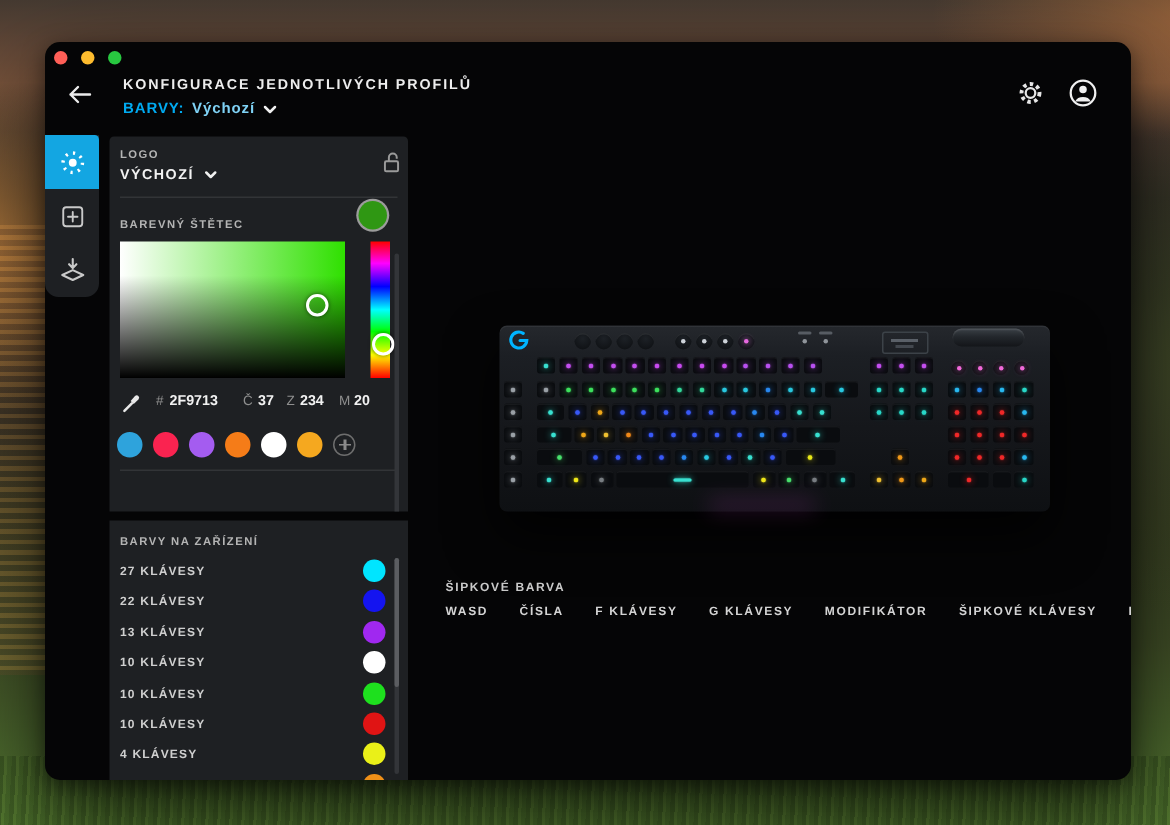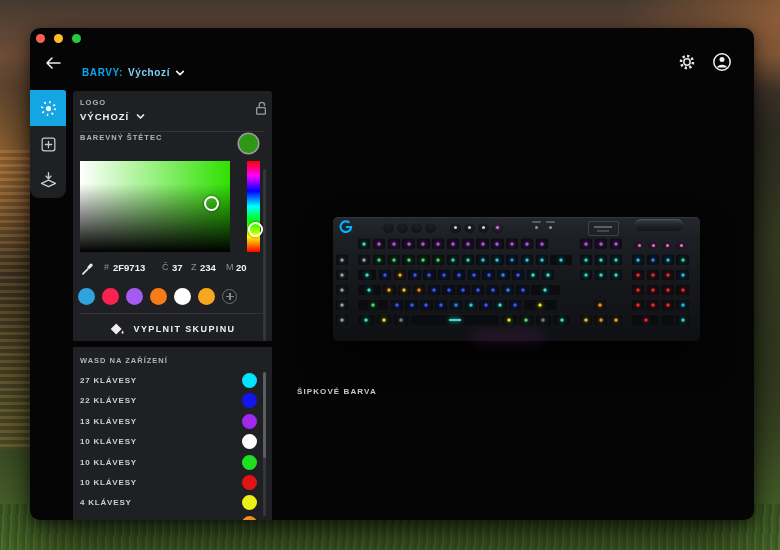--- a/index.html
+++ b/index.html
@@ -31,21 +31,21 @@
   .hicon.gear{left:647px}.hicon.user{left:682px}
   
   .rail{position:absolute;left:0;top:62px;width:36px;height:108px;background:#1e2023;border-radius:0 0 9px 9px;}
   .tile{position:absolute;left:0;width:36px;height:36px;display:flex;align-items:center;justify-content:center;}
   .tile.t0{top:0;background:#13a6e2;border-radius:0 3px 0 0}.tile.t1{top:36px}.tile.t2{top:72px}
   
   .card{position:absolute;left:43px;width:199px;background:#1e2023;overflow:hidden;}
   .card1{top:63px;height:250px;border-radius:3px 3px 0 0}
   .card2{top:319px;height:173px}
   .mini-label{position:absolute;font-size:7.5px;letter-spacing:1px;color:#b4b4b4;font-weight:bold;}
-  .efekt-label{left:7px;top:7px}.brush-label{left:7px;top:42px}.dev-label{left:7px;top:9px}
+  .efekt-label{left:7px;top:7px}.brush-label{left:7px;top:54px}.dev-label{left:7px;top:9px}
   .efekt-value{position:absolute;left:7px;top:20px;font-size:9.5px;font-weight:bold;letter-spacing:1px;color:#f2f2f2;display:flex;gap:7px;align-items:center;cursor:pointer}
   .lock{position:absolute;left:181px;top:9px;width:14px;height:16px}
   .hr{position:absolute;left:7px;right:7px;height:1px;background:#323437}
   .hr.h1{top:40px}.hr.h2{top:222px}
   .brush-swatch{position:absolute;left:166px;top:43px;width:19px;height:19px;border-radius:50%;box-shadow:0 0 0 1.5px #9c9c9c;}
   .sv-box{position:absolute;left:7px;top:70px;width:150px;height:91px;cursor:crosshair;
     background:linear-gradient(to top,#000,rgba(0,0,0,0) 75%),linear-gradient(to right,#fff,#2fe000);}
   .sv-knob{position:absolute;left:124px;top:35px;width:11px;height:11px;border-radius:50%;border:2px solid #fff;box-shadow:0 0 3px rgba(0,0,0,.6)}
   .hue-bar{position:absolute;left:174px;top:70px;width:13px;height:91px;cursor:pointer;
     background:linear-gradient(180deg,#ff0000 0%,#ff00ff 16%,#0000ff 33%,#00ffff 50%,#00ff00 66%,#ffff00 83%,#ff0000 100%);}
@@ -105,20 +105,21 @@
 
     <div class="dot r"></div>
     <div class="dot y"></div>
     <div class="dot g"></div>
 
     <div class="back">
       <svg width="20" height="20" viewBox="0 0 20 20">
         <path d="M17 10 H4 M9 5 L4 10 L9 15" stroke="#ececec" stroke-width="1.6" fill="none" stroke-linecap="round" stroke-linejoin="round"></path>
       </svg>
     </div>
+    <div class="page-title">KONFIGURACE JEDNOTLIVÝCH PROFILŮ</div>
     <div class="profile">
       <span class="lab">BARVY:</span>
       <span class="val">Výchozí</span>
       <svg width="10" height="8" viewBox="0 0 12 8">
         <path d="M2 2 L6 6 L10 2" stroke="#f0f0f0" stroke-width="2" fill="none" stroke-linecap="round" stroke-linejoin="round"></path>
       </svg>
     </div>
     <div class="hicon gear">
       <svg width="20" height="20" viewBox="0 0 20 20">
         <circle cx="10" cy="10" r="6" fill="none" stroke="#e6e6e6" stroke-width="2.6" stroke-dasharray="2.3 2.3"></circle>
@@ -200,32 +201,25 @@
           <div class="swatch" style="background: rgb(46, 163, 220);"></div>
           <div class="swatch" style="background: rgb(250, 35, 80);"></div>
           <div class="swatch" style="background: rgb(164, 92, 240);"></div>
           <div class="swatch" style="background: rgb(245, 124, 24);"></div>
           <div class="swatch" style="background: rgb(255, 255, 255);"></div>
           <div class="swatch" style="background: rgb(245, 168, 31);"></div>
           <div class="swatch add"></div>
         </div>
 
       <div class="hr h2"></div>
-      <div class="fill-btn">
-        <svg width="16" height="15" viewBox="0 0 19 17">
-          <path d="M8.5 1.5 L15 8 L8.5 14.5 L2 8 Z" fill="#f0f0f0"></path>
-          <path d="M16.2 9.8 q2 2.4 0.6 3.6 q-1.9 0.5 -1.8 -1.4 q0.3-1.2 1.2-2.2 Z" fill="#f0f0f0"></path>
-        </svg>
-        <span>VYPLNIT SKUPINU</span>
-      </div>
       <div class="scroll s1"></div>
     </section>
 
     <section class="card card2">
-      <div class="mini-label dev-label">WASD NA ZAŘÍZENÍ</div>
+      <div class="mini-label dev-label">BARVY NA ZAŘÍZENÍ</div>
       <div id="device-list">
           <div class="dev-row" style="top: 24px;">
             <span class="lbl">27 KLÁVESY</span>
             <span class="cdot" style="background: rgb(0, 229, 255);"></span>
           </div>
           <div class="dev-row" style="top: 44.4px;">
             <span class="lbl">22 KLÁVESY</span>
             <span class="cdot" style="background: rgb(20, 20, 240);"></span>
           </div>
           <div class="dev-row" style="top: 64.8px;">
@@ -618,14 +612,23 @@
             <i style="background: rgb(240, 40, 40); box-shadow: rgb(240, 40, 40) 0px 0px 5px, rgb(240, 40, 40) 0px 0px 1px;"></i>
           </div>
           <div class="key" style="left: 328.6px; top: 97px; width: 12.4px;"></div>
           <div class="key" style="left: 343.4px; top: 97px; width: 12.4px;">
             <i style="background: rgb(40, 216, 200); box-shadow: rgb(40, 216, 200) 0px 0px 5px, rgb(40, 216, 200) 0px 0px 1px;"></i>
           </div>
         </div>
     </div>
 
     <div class="quick-title">ŠIPKOVÉ BARVA</div>
+    <div class="tabs" id="tab-row">
+        <span class="tab">WASD</span>
+        <span class="tab">ČÍSLA</span>
+        <span class="tab">F KLÁVESY</span>
+        <span class="tab">G KLÁVESY</span>
+        <span class="tab">MODIFIKÁTOR</span>
+        <span class="tab">ŠIPKOVÉ KLÁVESY</span>
+        <span class="tab">LOGO</span>
+      </div>
   </div>
 </div>
 
 </body></html>

